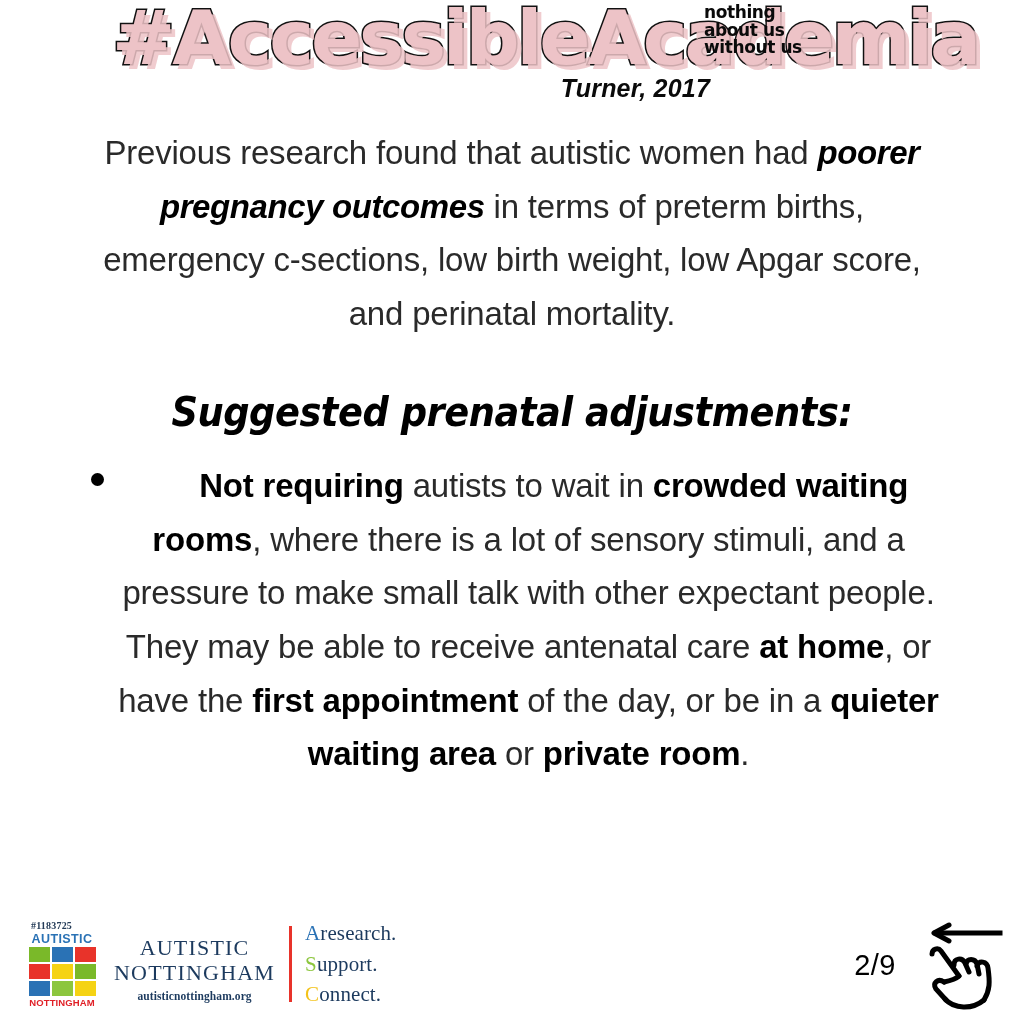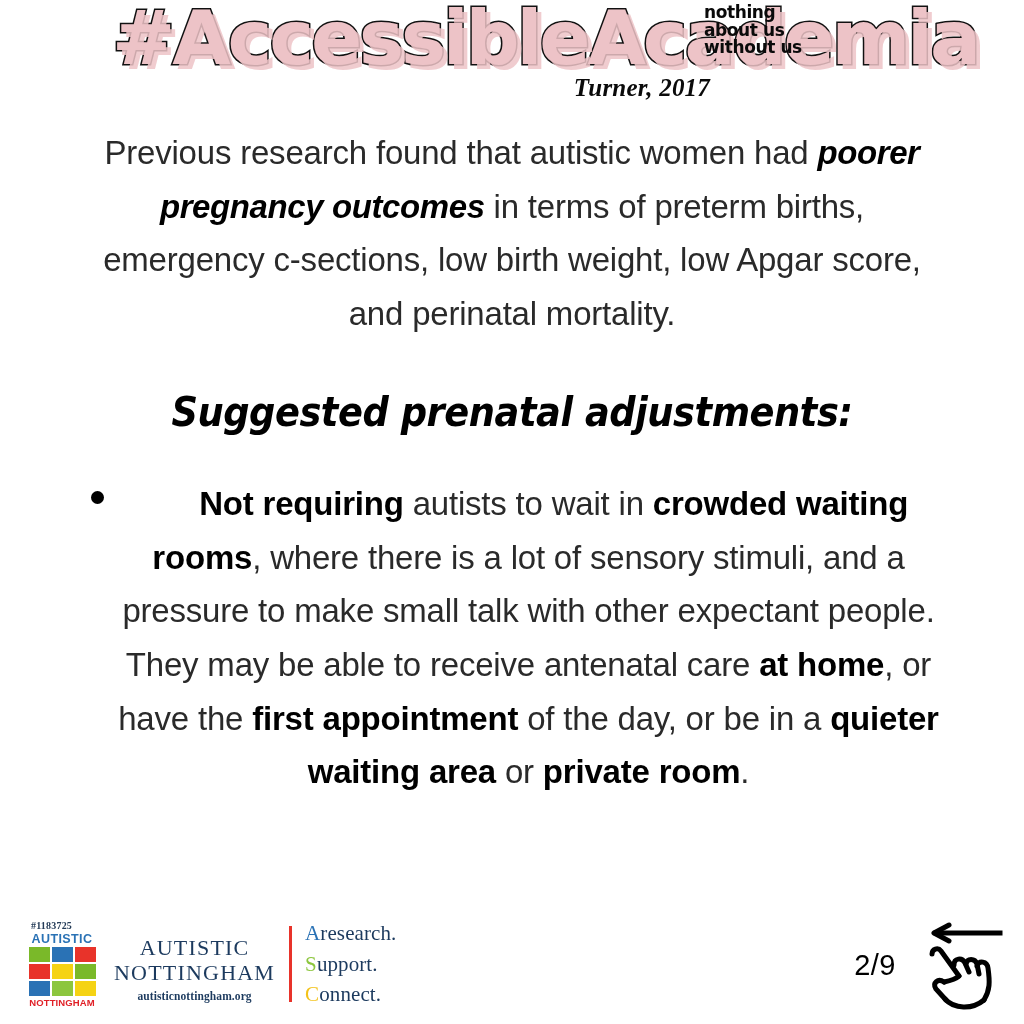--- a/index.html
+++ b/index.html
@@ -51,21 +51,21 @@
     font-weight: 700;
     font-size: 17px;
     line-height: 1.03;
     color: #0a0a0a;
     letter-spacing: -0.4px;
   }
   .citation {
     position: absolute;
     right: 118px;
     top: 74px;
-    font-family: Liberation Serif, serif;
+    font-family: Liberation Sans, sans-serif;
     font-style: italic;
     font-weight: 700;
     font-size: 25px;
     color: #0a0a0a;
     letter-spacing: 0.2px;
   }
 
   
   .content {
     position: absolute;
@@ -105,21 +105,21 @@
     font-weight: 700;
     font-style: italic;
     font-size: 40px;
     color: #000000;
     letter-spacing: -0.5px;
     transform: scaleX(0.92);
   }
 
   .bullet-block {
     position: relative;
-    margin-top: 42px;
+    margin-top: 24px;
     padding-left: 0;
   }
   .bullet-marker {
     position: absolute;
     left: 21px;
     top: 14px;
     width: 13px;
     height: 13px;
     border-radius: 50%;
     background: #000000;

